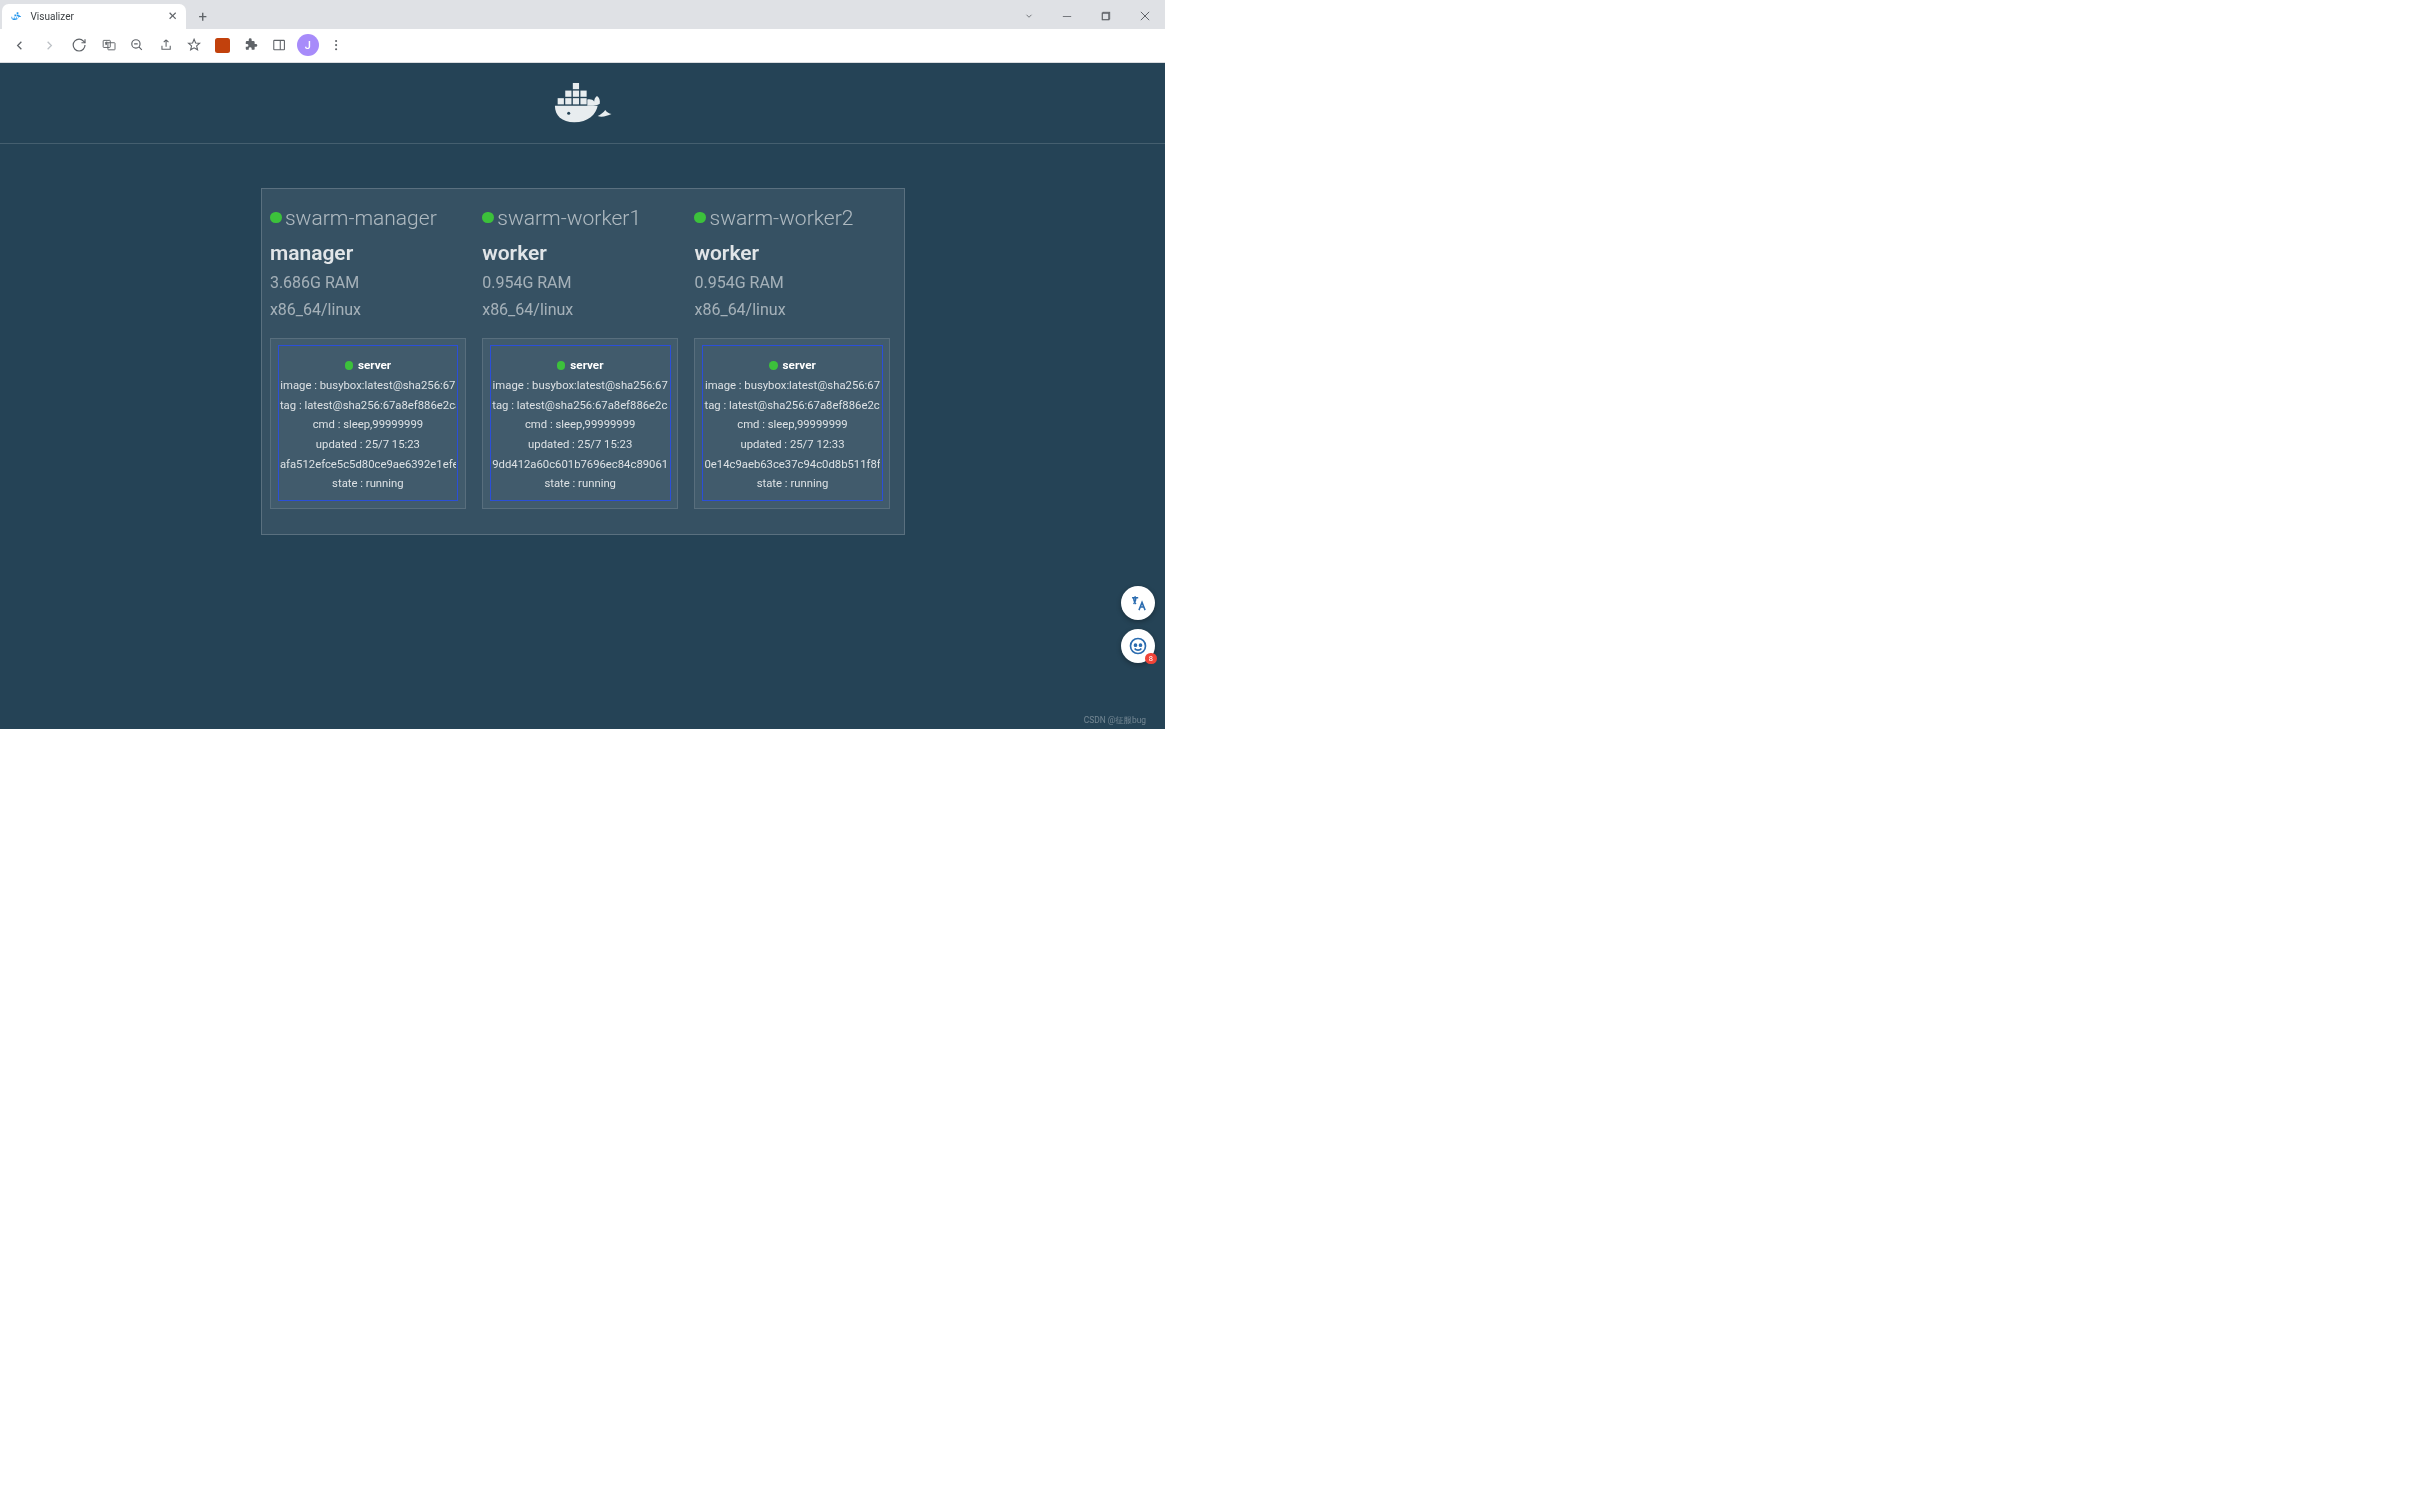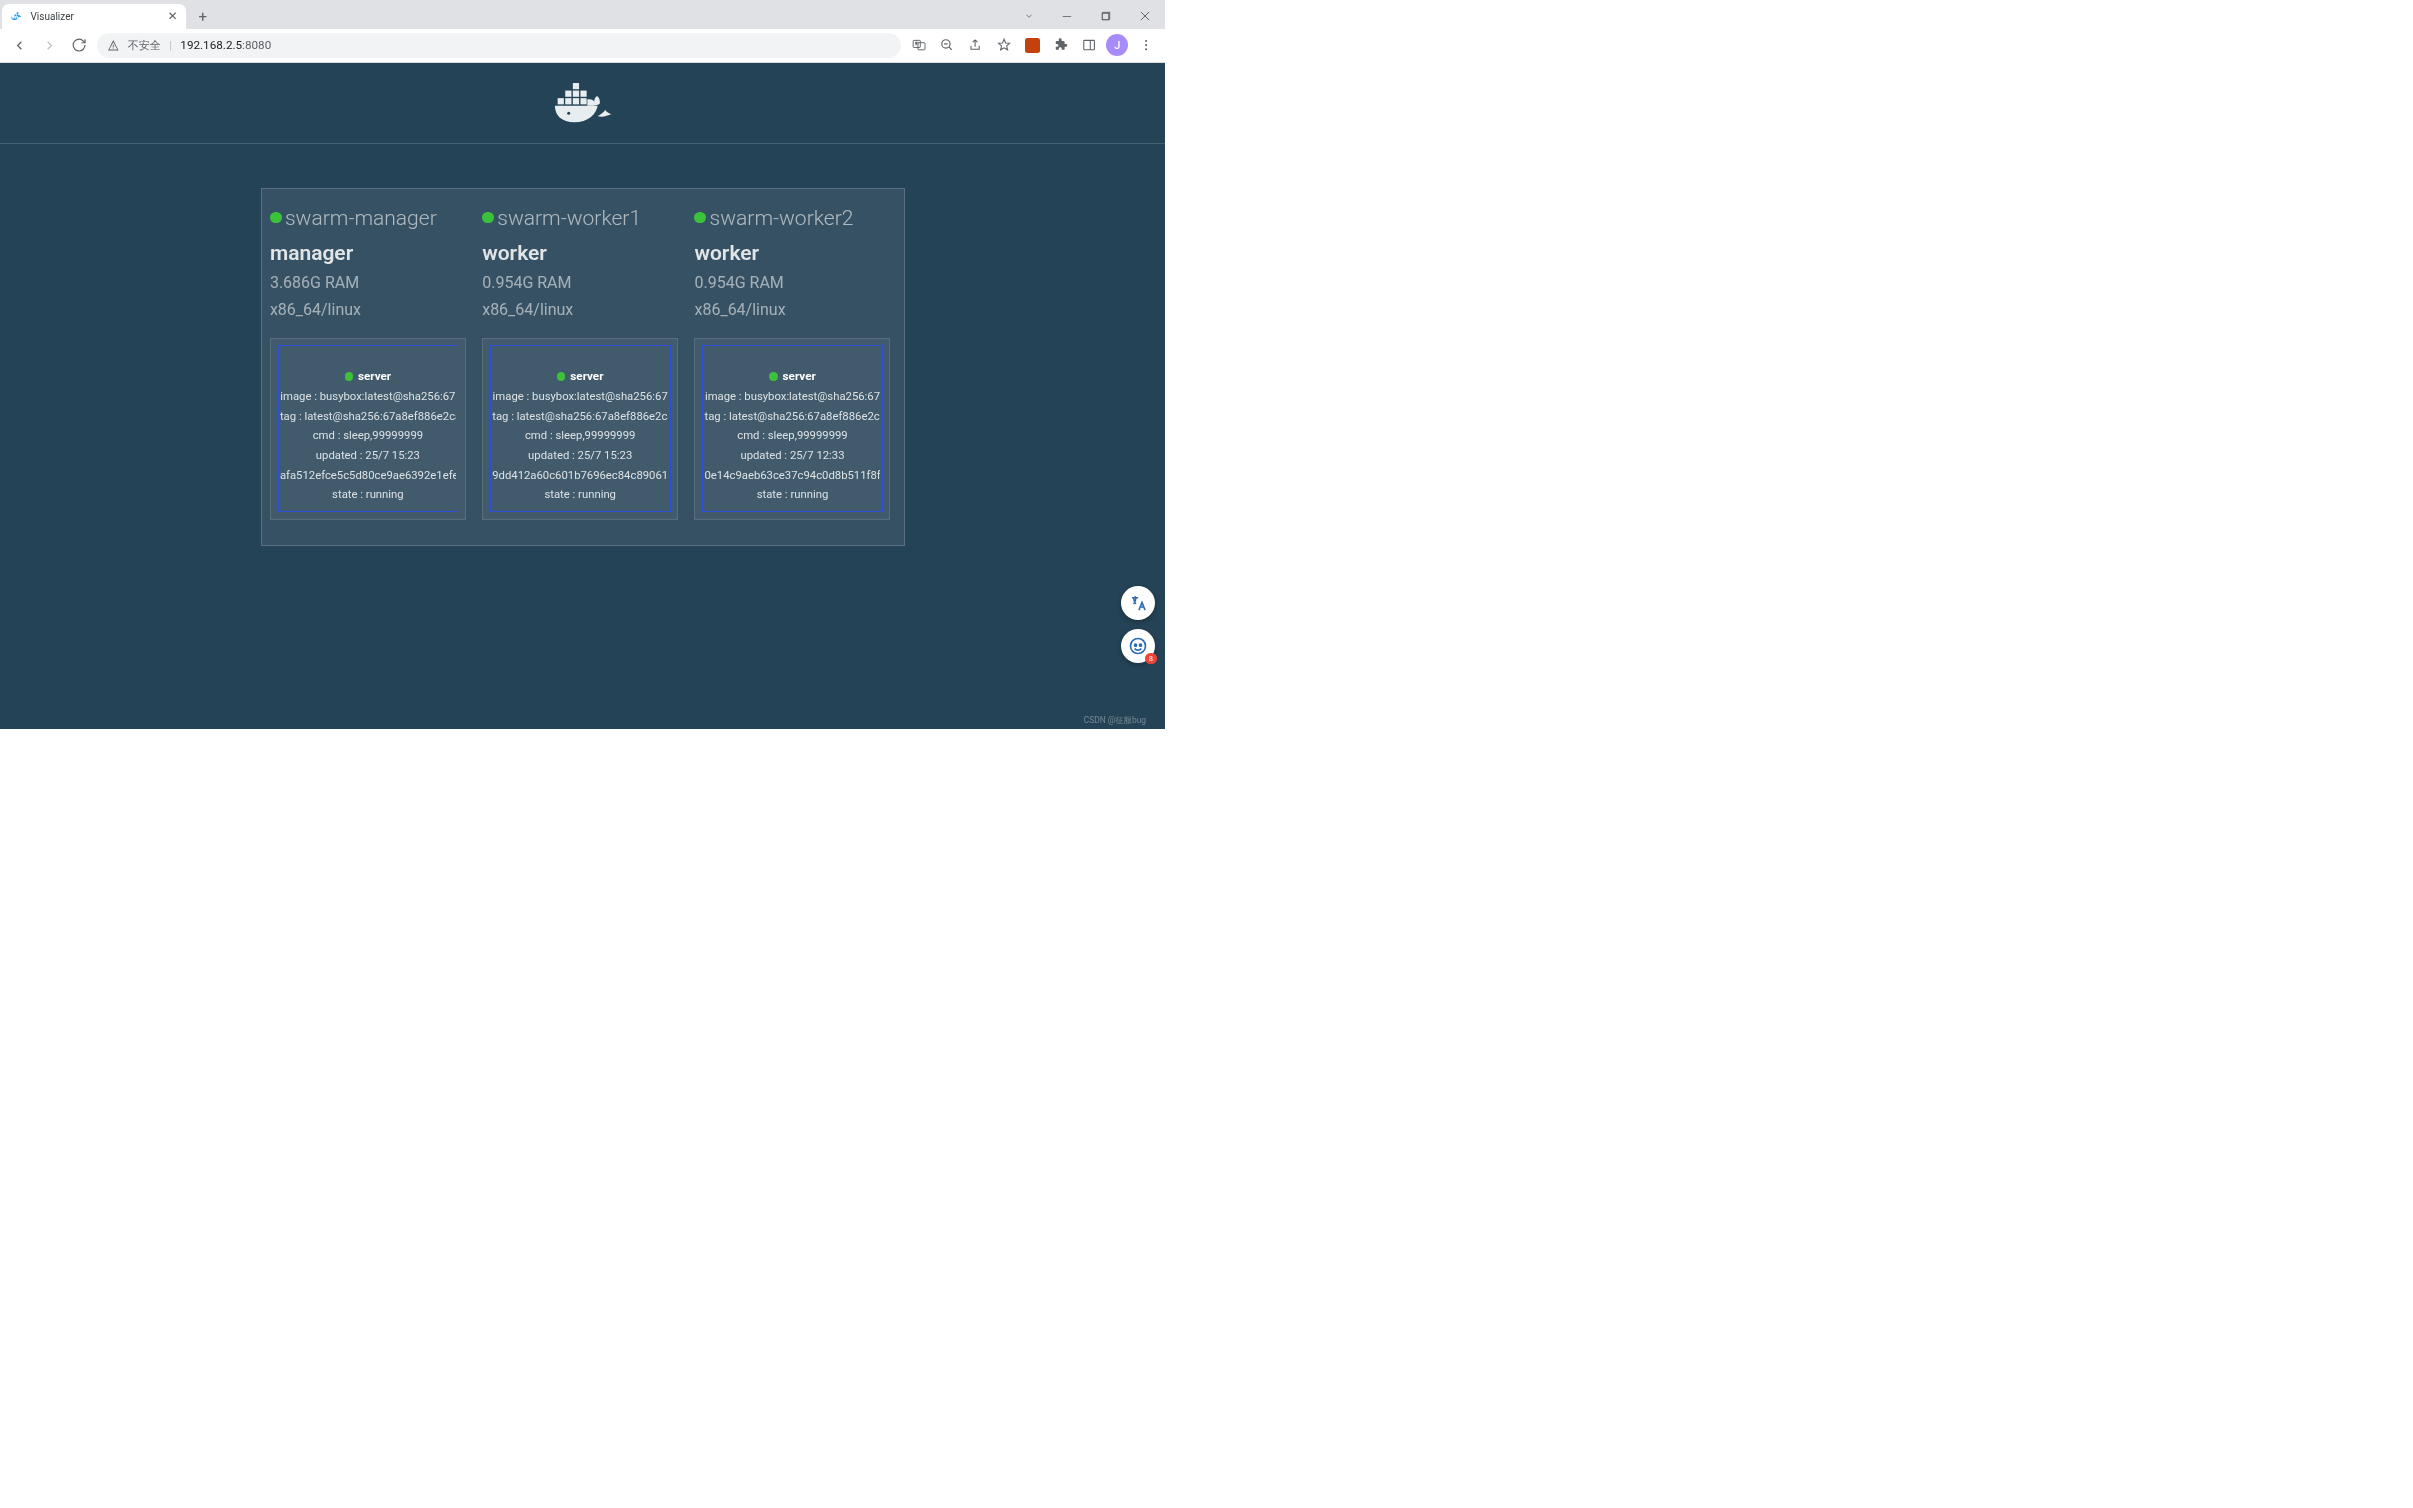--- a/index.html
+++ b/index.html
@@ -40,21 +40,21 @@
 .cluster { width: 644px; margin: 44px auto 0; background: rgba(255,255,255,0.08); border: 0.8px solid rgba(255,255,255,0.18); padding: 17px 8.4px 25px; display: flex; gap: 11.7px; justify-content: center; }
 .node { flex: 1; display: flex; flex-direction: column; align-items: flex-start; }
 .node-title-row { display: flex; align-items: center; gap: 3.4px; }
 .status-dot { width: 11.7px; height: 11.7px; border-radius: 50%; background: #3cc13b; }
 .status-dot-sm { width: 8.4px; height: 8.4px; border-radius: 50%; background: #3cc13b; display: inline-block; }
 .node-name { font-size: 21px; color: rgba(255,255,255,0.6); font-weight: 300; }
 .node-role { font-size: 21px; color: rgba(255,255,255,0.85); font-weight: 600; margin-top: 11px; }
 .node-ram, .node-arch { font-size: 16px; color: rgba(255,255,255,0.55); margin-top: 8.4px; }
 
 .container-box { margin-top: 18.4px; width: 196px; background: rgba(255,255,255,0.06); border: 0.8px solid rgba(255,255,255,0.12); padding: 6.7px; }
-.container-inner { border: 1.7px solid #2b4fd8; padding: 23px 0 10px; display: flex; flex-direction: column; align-items: center; overflow: hidden; }
+.container-inner { border: 1.7px solid #2b4fd8; padding: 12px 0 10px; display: flex; flex-direction: column; align-items: center; overflow: hidden; }
 .container-title { display: flex; align-items: center; gap: 5px; font-weight: 700; font-size: 11.7px; color: #fff; }
 .container-line { font-size: 11.3px; color: rgba(255,255,255,0.82); margin-top: 6.7px; white-space: nowrap; max-width: 176px; overflow: hidden; }
 
 
 .float-btns { position: absolute; right: 10px; bottom: 67px; display: flex; flex-direction: column; gap: 8.4px; }
 .float-btn { width: 34px; height: 34px; border-radius: 50%; background: #fff; display: flex; align-items: center; justify-content: center; box-shadow: 0 1.7px 5px rgba(0,0,0,0.3); position: relative; cursor: pointer; }
 .float-badge { position: absolute; bottom: -1.7px; right: -1.7px; width: 11.7px; height: 11.7px; background: #f04438; border-radius: 50%; color: #fff; font-size: 7.5px; display: flex; align-items: center; justify-content: center; }
 
 .watermark { position: absolute; right: 19px; bottom: 3.4px; font-size: 8.4px; color: rgba(255,255,255,0.35); }
 </style>
@@ -108,28 +108,20 @@
         <svg width="15" height="15" viewBox="0 0 24 24" fill="none" stroke="#bdc1c6" stroke-width="2">
           <path d="M9 18l6-6-6-6"></path>
         </svg>
       </div>
     <div class="nav-btn">
         <svg width="14.2" height="14.2" viewBox="0 0 24 24" fill="none" stroke="#5f6368" stroke-width="2">
           <path d="M22 12A10 10 0 1 1 12 2c3 0 5.5 1.3 7.4 3.3L22 8"></path>
           <path d="M22 2v6h-6"></path>
         </svg>
       </div>
-    <div class="omnibox">
-      <svg width="12.6" height="12.6" viewBox="0 0 24 24" fill="#5f6368">
-          <path d="M12 2L2 22h20L12 2zm0 4l7.5 14h-15L12 6zm-1 5v4h2v-4h-2zm0 5v2h2v-2h-2z"></path>
-        </svg>
-      <span class="insecure">不安全</span>
-      <span class="sep">|</span>
-      <span class="url"><span>192.168.2.5</span><span class="port">:8080</span></span>
-    </div>
     <div class="toolbar-right">
       <div class="ticon">
           <svg width="14.2" height="14.2" viewBox="0 0 24 24" fill="none" stroke="#5f6368" stroke-width="1.6">
             <rect x="2" y="4" width="12" height="12" rx="1"></rect>
             <rect x="10" y="8" width="12" height="12" rx="1"></rect>
             <path d="M5 8h6M8 6v2m-2 4c1-1 2-2 2-4m0 4c-1-1-2-2-2-4"></path>
           </svg>
         </div>
       <div class="ticon">
           <svg width="14.2" height="14.2" viewBox="0 0 24 24" fill="none" stroke="#5f6368" stroke-width="2">

